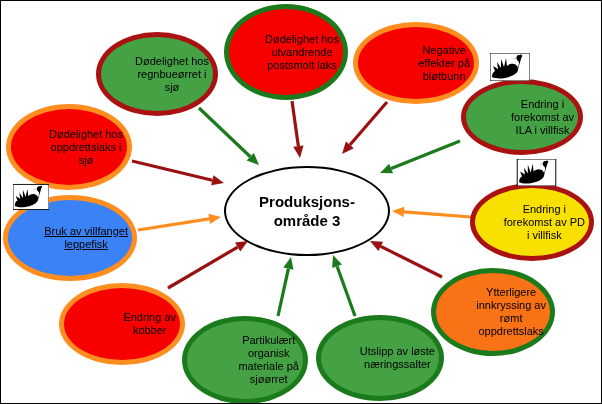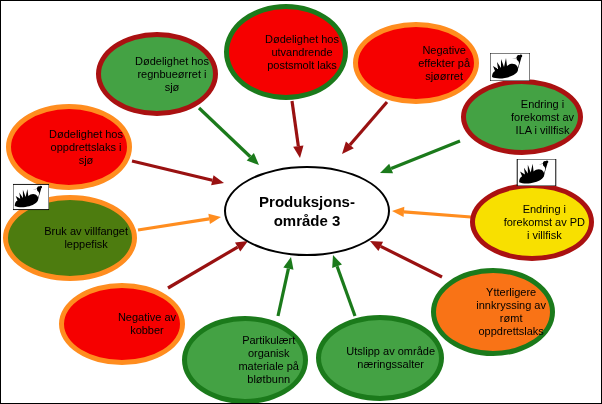--- a/index.html
+++ b/index.html
@@ -84,21 +84,21 @@
 sjø</span>
       </div>
       <div class="node" style="left: 223px; top: 3px; width: 124px; height: 96px; background: rgb(246, 0, 0); border: 5px solid rgb(27, 122, 27);">
         <span class="node-label">Dødelighet hos
 utvandrende
 postsmolt laks</span>
       </div>
       <div class="node" style="left: 352px; top: 21px; width: 126px; height: 82px; background: rgb(246, 0, 0); border: 5px solid rgb(255, 141, 31);">
         <span class="node-label">Negative
 effekter på
-sjøørret</span>
+bløtbunn</span>
       </div>
       <div class="node" style="left: 460px; top: 78px; width: 122px; height: 76px; background: rgb(68, 162, 68); border: 5px solid rgb(170, 17, 17);">
         <span class="node-label">Endring i
 forekomst av
 ILA i villfisk</span>
       </div>
       <svg class="swan" style="left:489px;top:52px" width="40" height="28" viewBox="0 0 40 28" xmlns="http://www.w3.org/2000/svg">
         <rect x="0" y="0" width="40" height="28" fill="#ffffff" stroke="#000" stroke-width="1"></rect>
         <path fill="#000" d="M2,24 C2,21 3,19 5,18 L3,13 L8,16 L7,9 L11,15 L11,6 L14,14 L16,5 L17,13 C20,10 25,10 27,13 C29,16 28,19 25,21 C20,25 8,27 2,24 Z"></path>
         <path fill="#000" d="M24,20 C26,18 27,16 28,14 C29,11 30,9 27,7 C26,4 27,2 29,2 C31,2 32,4 31,6 C30,9 29,13 28,16 C27,18 26,20 24,21 Z"></path>
@@ -115,34 +115,34 @@
         <path fill="#000" d="M24,20 C26,18 27,16 28,14 C29,11 30,9 27,7 C26,4 27,2 29,2 C31,2 32,4 31,6 C30,9 29,13 28,16 C27,18 26,20 24,21 Z"></path>
         <path fill="#000" d="M30,2 C31,1 33,2 32,4 L22,6 L29,4 Z"></path>
       </svg>
       <div class="node" style="left: 430px; top: 267px; width: 124px; height: 88px; background: #f97316; border: 5px solid rgb(27, 122, 27);">
         <span class="node-label">Ytterligere
 innkryssing av
 rømt
 oppdrettslaks</span>
       </div>
       <div class="node" style="left: 315px; top: 314px; width: 128px; height: 86px; background: rgb(68, 162, 68); border: 5px solid rgb(27, 122, 27);">
-        <span class="node-label">Utslipp av område
+        <span class="node-label">Utslipp av løste
 næringssalter</span>
       </div>
       <div class="node" style="left: 181px; top: 315px; width: 126px; height: 88px; background: rgb(68, 162, 68); border: 5px solid rgb(27, 122, 27);">
         <span class="node-label">Partikulært
 organisk
 materiale på
-bløtbunn</span>
+sjøørret</span>
       </div>
       <div class="node" style="left: 58px; top: 282px; width: 126px; height: 82px; background: rgb(246, 0, 0); border: 5px solid rgb(255, 141, 31);">
-        <span class="node-label">Negative av
+        <span class="node-label">Endring av
 kobber</span>
       </div>
-      <div class="node" style="left: 2px; top: 194px; width: 134px; height: 86px; background: #4d7c0f; border: 5px solid rgb(255, 141, 31);">
+      <div class="node" style="left: 2px; top: 194px; width: 134px; height: 86px; background: #3b82f6; border: 5px solid rgb(255, 141, 31); text-decoration: underline;">
         <span class="node-label">Bruk av villfanget
 leppefisk</span>
       </div>
       <svg class="swan" style="left:12px;top:182px" width="36" height="28" viewBox="0 0 40 28" xmlns="http://www.w3.org/2000/svg">
         <rect x="0" y="0" width="40" height="28" fill="#ffffff" stroke="#000" stroke-width="1"></rect>
         <path fill="#000" d="M2,24 C2,21 3,19 5,18 L3,13 L8,16 L7,9 L11,15 L11,6 L14,14 L16,5 L17,13 C20,10 25,10 27,13 C29,16 28,19 25,21 C20,25 8,27 2,24 Z"></path>
         <path fill="#000" d="M24,20 C26,18 27,16 28,14 C29,11 30,9 27,7 C26,4 27,2 29,2 C31,2 32,4 31,6 C30,9 29,13 28,16 C27,18 26,20 24,21 Z"></path>
         <path fill="#000" d="M30,2 C31,1 33,2 32,4 L22,6 L29,4 Z"></path>
       </svg>
       <div class="node" style="left: 5px; top: 103px; width: 126px; height: 86px; background: rgb(246, 0, 0); border: 5px solid rgb(255, 141, 31);">

